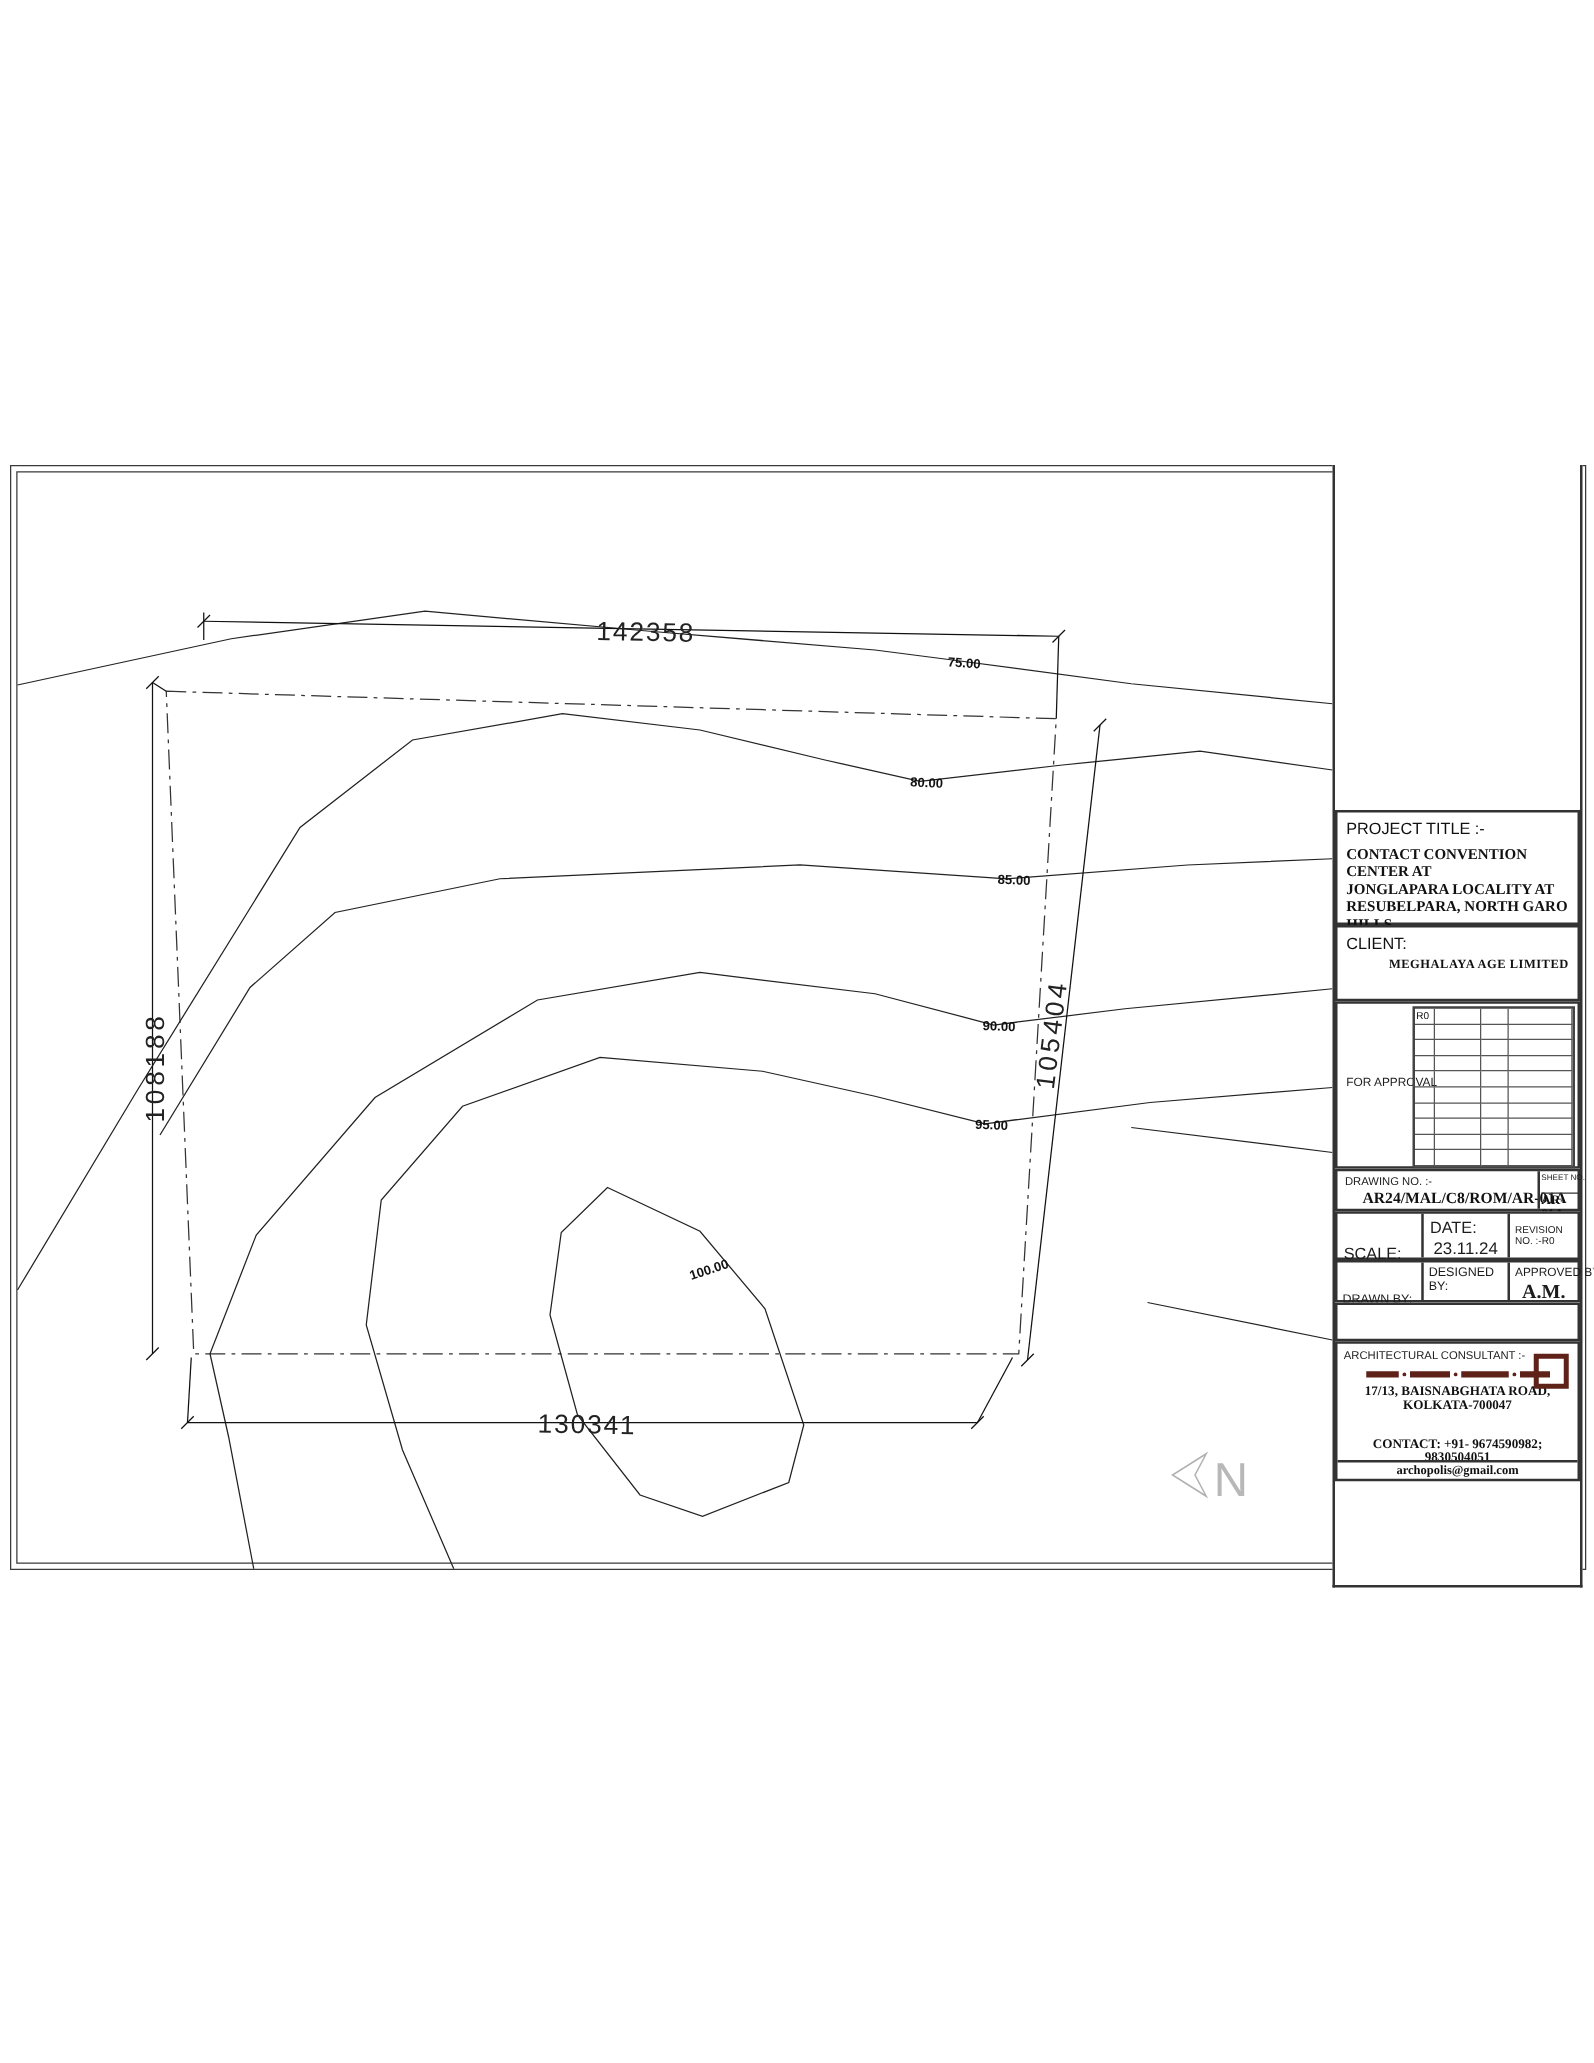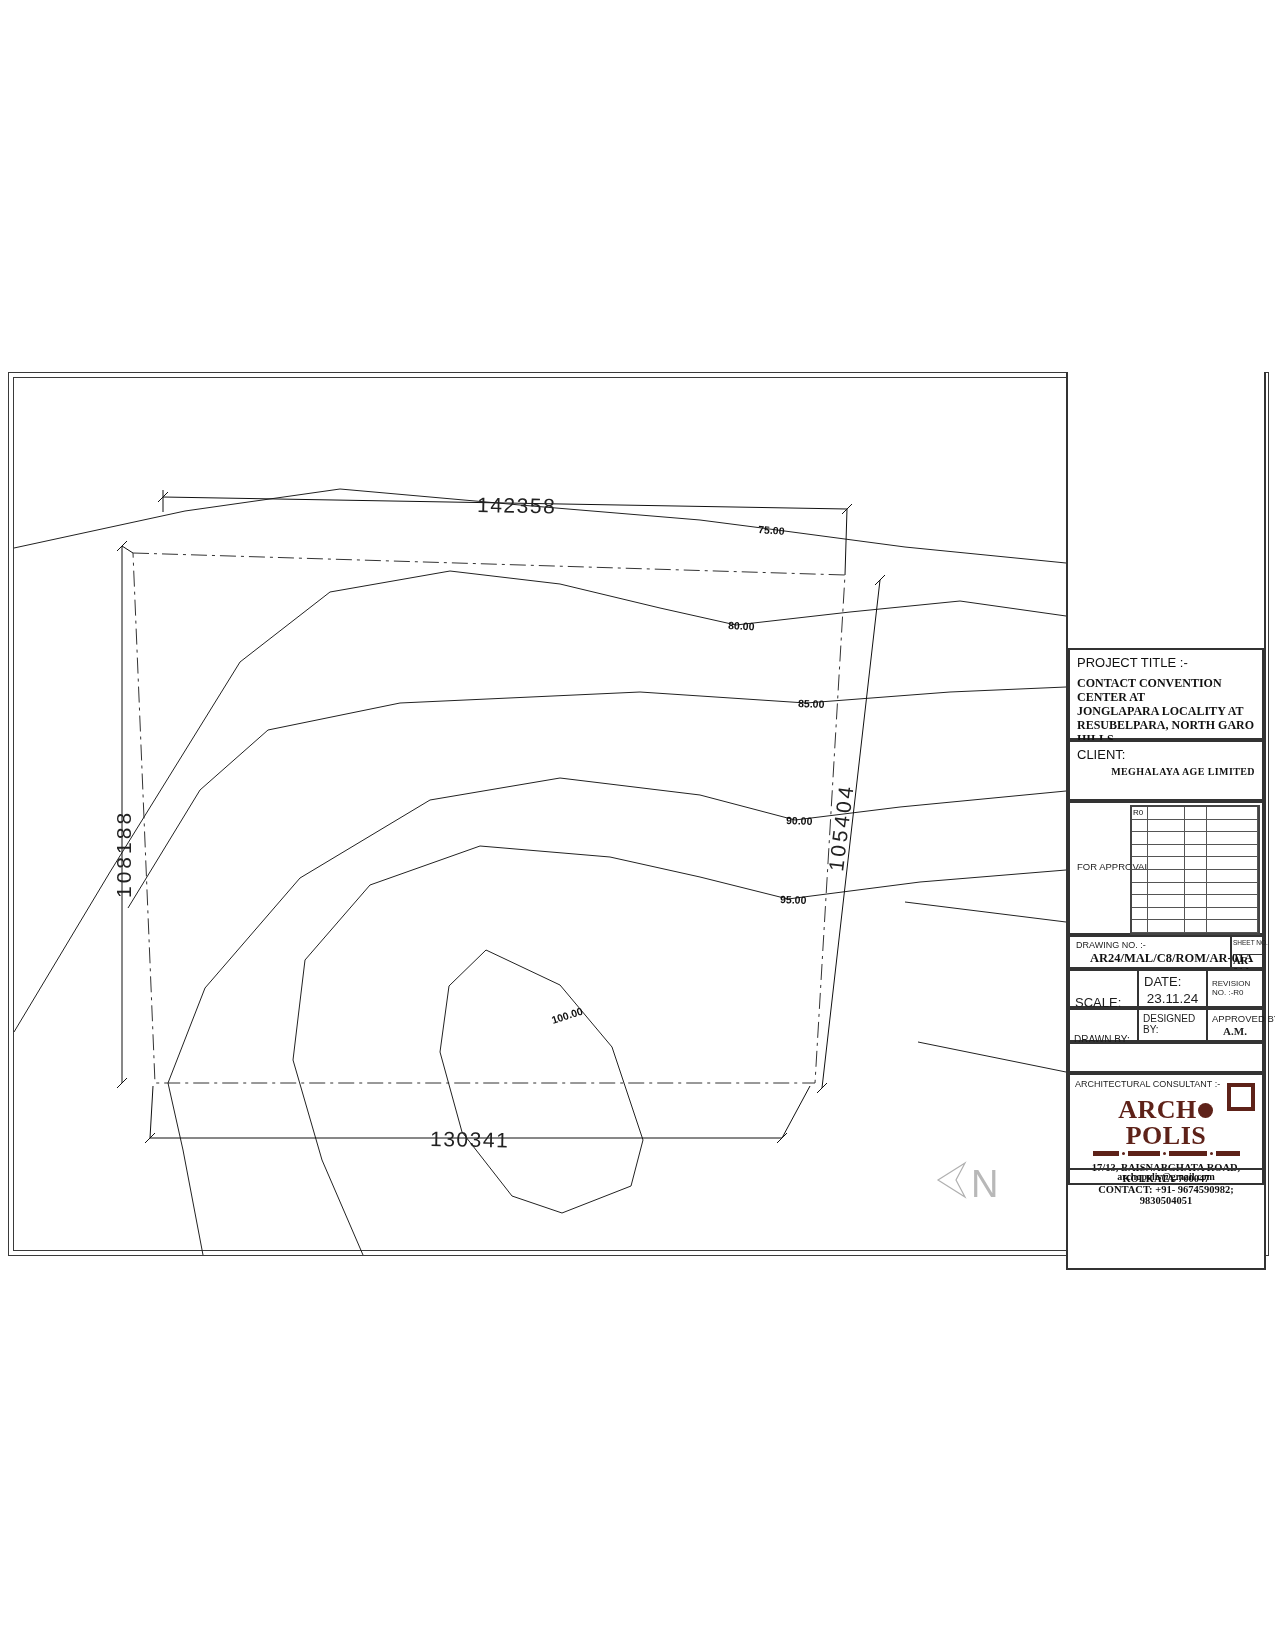--- a/index.html
+++ b/index.html
@@ -51,32 +51,32 @@
   .c1{left:0;width:67px;margin-top:21px;}
   .c2{left:67px;width:69px;border-left:2px solid #333;}
   .c3{left:136px;right:0;border-left:2px solid #333;}
   .cell-lbl{position:absolute;left:5px;top:3px;font-size:13px;}
   .cell-lbl-sm{position:absolute;left:4px;top:3px;font-size:10px;}
   .cell-val{position:absolute;left:0;right:0;top:19px;text-align:center;font-size:15px;}
   .cell-val-date{position:absolute;left:0;right:0;top:20px;text-align:center;font-size:13.5px;}
   .rev-no{position:absolute;left:4px;top:8px;font-size:8px;}
   .appr-lbl{position:absolute;left:4px;top:3px;font-size:9.5px;white-space:nowrap;}
   .appr-val{position:absolute;left:0;right:0;top:15px;text-align:center;
-        font-family:"Liberation Serif",serif;font-size:11px;font-weight:bold;}
+        font-family:"Liberation Serif",serif;font-size:16px;font-weight:bold;}
   .consult-lbl{font-size:9px;}
   .logo-wrap{position:relative;width:170px;margin:8px auto 0 auto;text-align:center;}
   .logo-square{position:absolute;right:-4px;top:-14px;width:20px;height:20px;border:4.5px solid #5e2219;}
   .logo-text{position:relative;font-family:"Liberation Serif",serif;font-weight:bold;font-size:26px;
         letter-spacing:.5px;color:#5e2219;line-height:1;}
   .logo-o{display:inline-block;width:15px;height:15px;border-radius:50%;background:#5e2219;margin:0 1px;}
   .logo-tagline{display:flex;justify-content:center;align-items:center;gap:3px;margin-top:2px;}
   .tag-block{height:5px;background:#5e2219;}
   .tag-dot{width:3px;height:3px;background:#5e2219;border-radius:50%;}
   .consult-addr{text-align:center;font-size:10.5px;margin-top:6px;}
-  .consult-contact{text-align:center;font-size:10.5px;margin-top:0;}
+  .consult-contact{text-align:center;font-size:10.5px;margin-top:20px;}
   .email-strip{position:absolute;left:0;right:0;bottom:0;border-top:2px solid #333;
         text-align:center;font-size:10px;padding:1px 0;}
 </style>
 </head>
 <body>
 
 <div id="page">
 
   <div class="frame-outer"></div>
   <div class="frame-inner"></div>
@@ -235,21 +235,20 @@
         <div class="appr-val">A.M.</div>
       </div>
     </div>
 
     <div class="tb-sec sec-empty"></div>
 
     <div class="tb-sec sec-consult">
       <div class="consult-lbl">ARCHITECTURAL CONSULTANT :-</div>
       <div class="logo-wrap">
         <div class="logo-square"></div>
-        <div class="logo-text"><span>ARCH</span><span class="logo-o"></span><span>POLIS</span></div>
         <div class="logo-tagline">
           <div class="tag-block" style="width:26px"></div>
           <div class="tag-dot"></div>
           <div class="tag-block" style="width:32px"></div>
           <div class="tag-dot"></div>
           <div class="tag-block" style="width:38px"></div>
           <div class="tag-dot"></div>
           <div class="tag-block" style="width:24px"></div>
         </div>
       </div>

